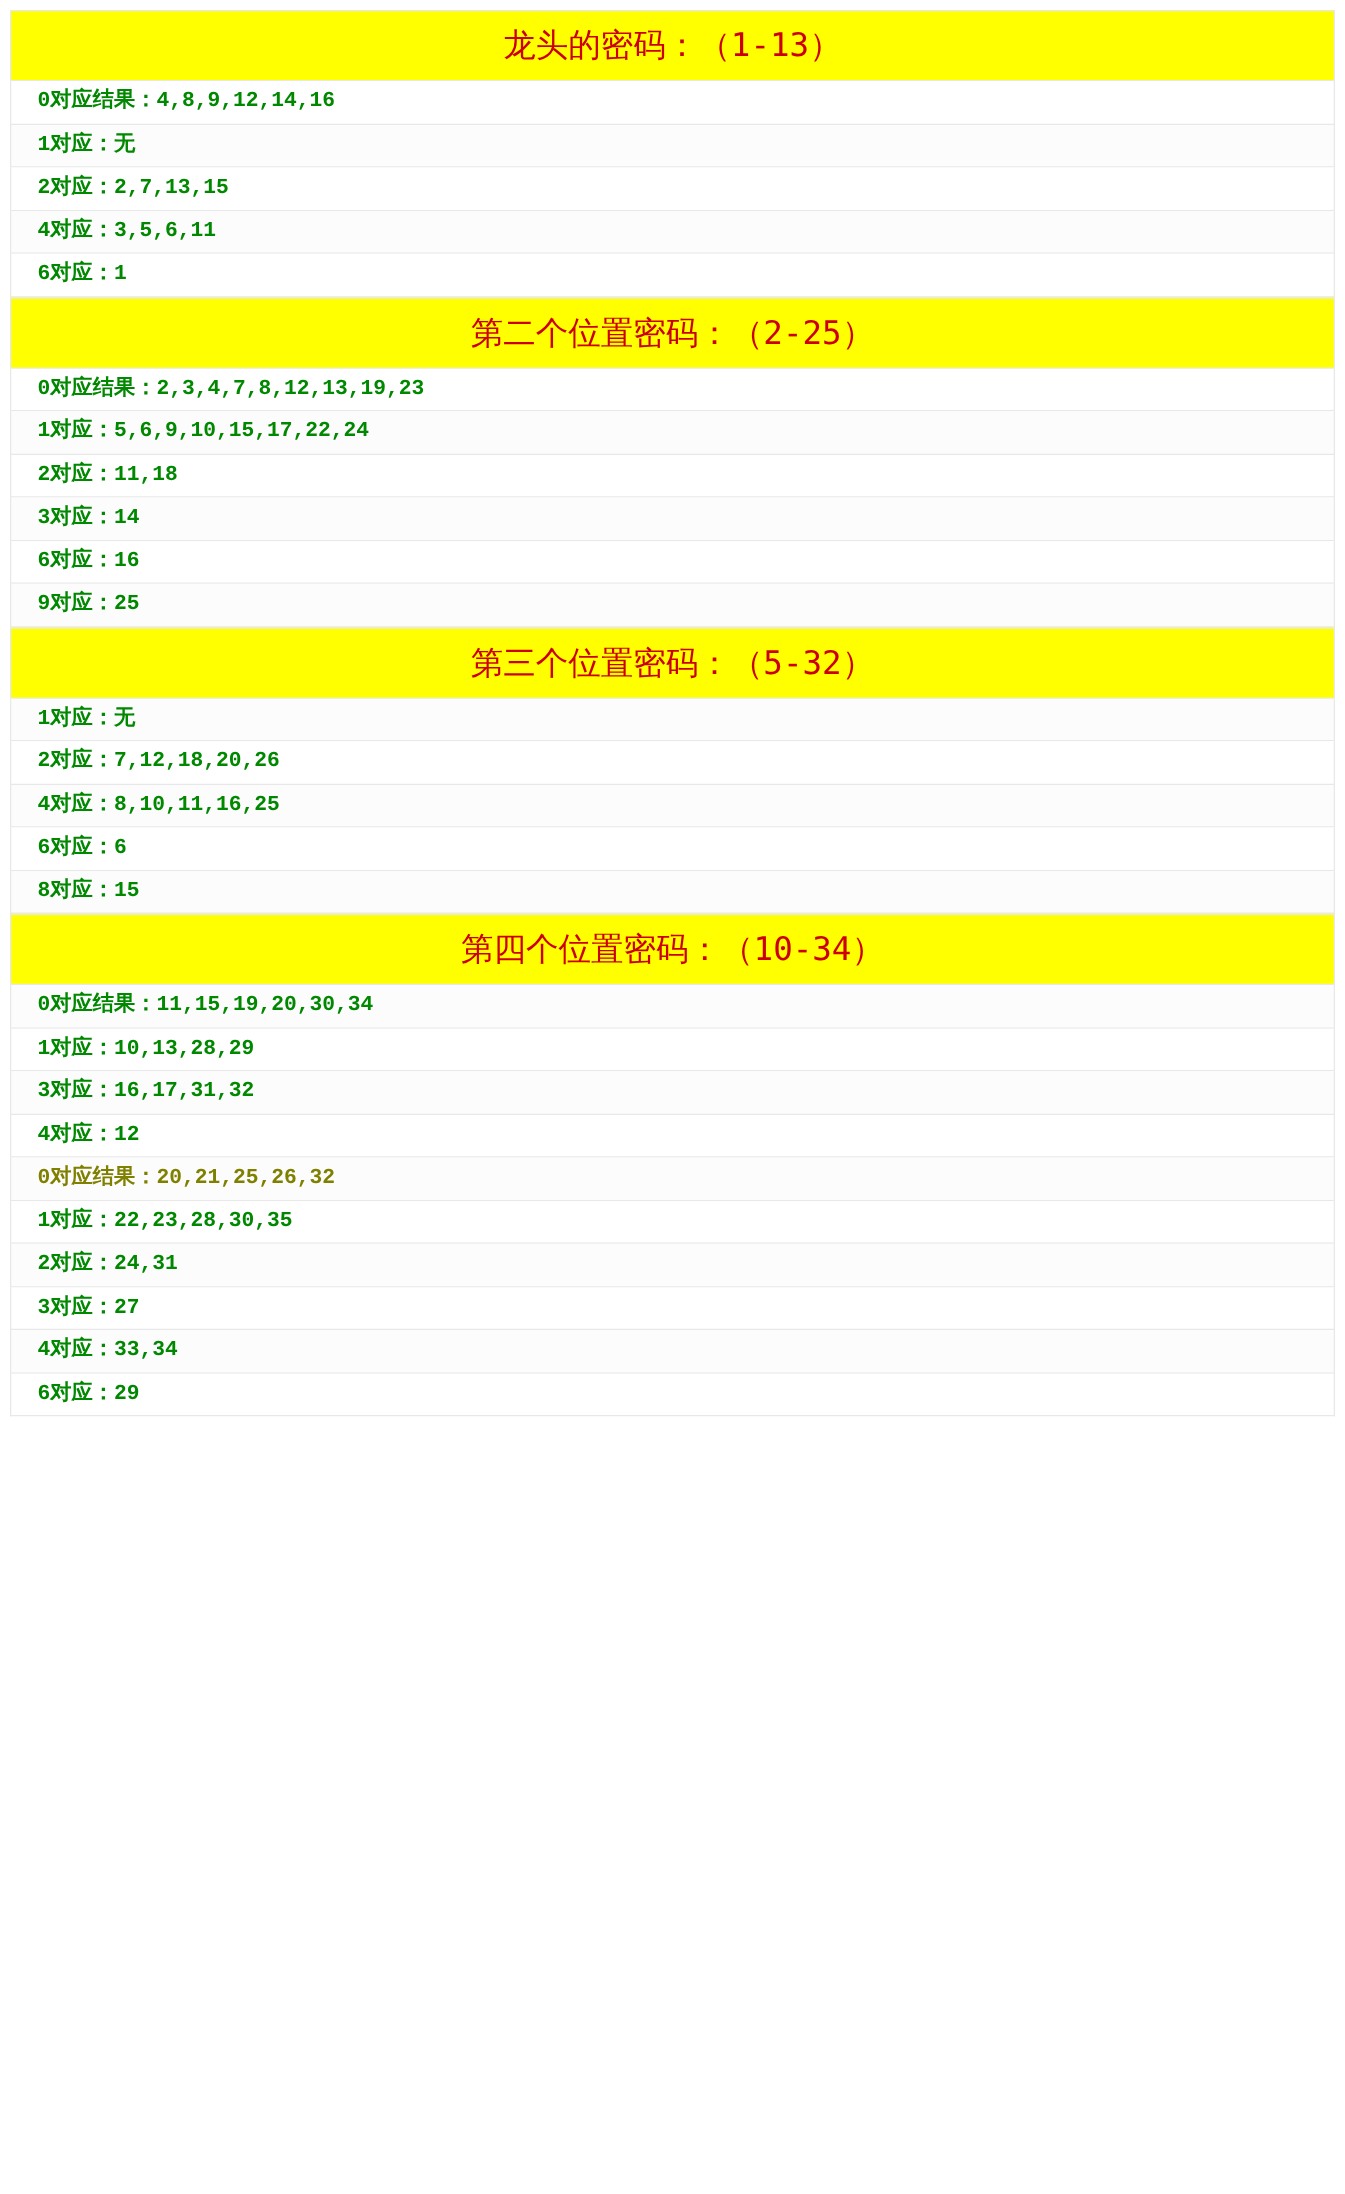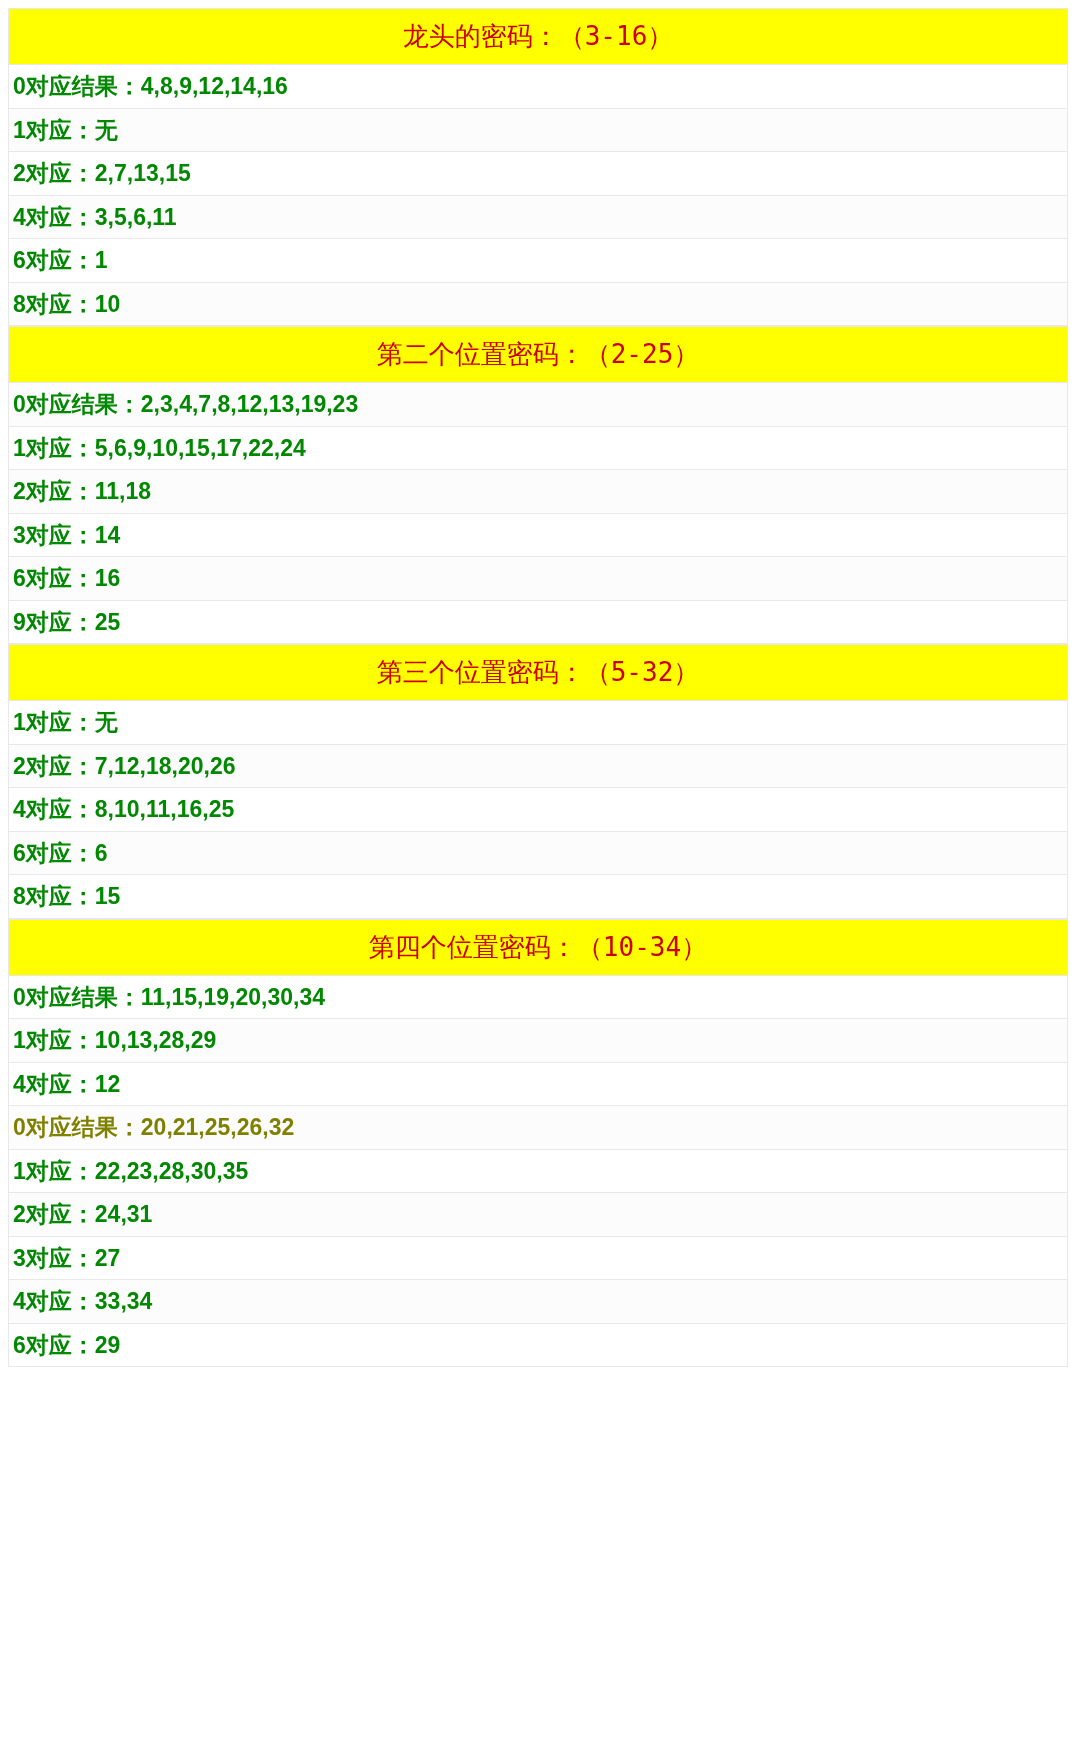--- a/index.html
+++ b/index.html
@@ -20,63 +20,63 @@
       background-color: #ffff00;
       text-align: center;
       padding: 10px 0;
       font-size: 26px;
       color: #cc0000;
       font-weight: normal;
       border: 1px solid #e8e8e8;
     }
     .data-row {
       background-color: #ffffff;
-      padding: 4px 4px;
-      font-size: 23px;
+      padding: 4px 21px;
+      font-size: 17px;
       color: #008800;
       border: 1px solid #e8e8e8;
       border-top: none;
-      font-family: Liberation Sans, sans-serif;
+      font-family: Liberation Mono, monospace;
       font-weight: bold;
       line-height: 1.5;
     }
     .data-row:nth-of-type(odd) {
       background-color: #fcfcfc;
     }
     .muted {
       color: #808000;
     }
   </style>
 </head>
 <body>
 
 <div class="container" id="root">
-    <div class="section-header">龙头的密码：（3-16）</div>
+    <div class="section-header">龙头的密码：（1-13）</div>
     <div class="data-row"><span>0对应结果：</span><span>4,8,9,12,14,16</span></div>
     <div class="data-row"><span>1对应：</span><span>无</span></div>
     <div class="data-row"><span>2对应：</span><span>2,7,13,15</span></div>
     <div class="data-row"><span>4对应：</span><span>3,5,6,11</span></div>
     <div class="data-row"><span>6对应：</span><span>1</span></div>
-    <div class="data-row"><span>8对应：</span><span>10</span></div>
     <div class="section-header">第二个位置密码：（2-25）</div>
     <div class="data-row"><span>0对应结果：</span><span>2,3,4,7,8,12,13,19,23</span></div>
     <div class="data-row"><span>1对应：</span><span>5,6,9,10,15,17,22,24</span></div>
     <div class="data-row"><span>2对应：</span><span>11,18</span></div>
     <div class="data-row"><span>3对应：</span><span>14</span></div>
     <div class="data-row"><span>6对应：</span><span>16</span></div>
     <div class="data-row"><span>9对应：</span><span>25</span></div>
     <div class="section-header">第三个位置密码：（5-32）</div>
     <div class="data-row"><span>1对应：</span><span>无</span></div>
     <div class="data-row"><span>2对应：</span><span>7,12,18,20,26</span></div>
     <div class="data-row"><span>4对应：</span><span>8,10,11,16,25</span></div>
     <div class="data-row"><span>6对应：</span><span>6</span></div>
     <div class="data-row"><span>8对应：</span><span>15</span></div>
     <div class="section-header">第四个位置密码：（10-34）</div>
     <div class="data-row"><span>0对应结果：</span><span>11,15,19,20,30,34</span></div>
     <div class="data-row"><span>1对应：</span><span>10,13,28,29</span></div>
+    <div class="data-row"><span>3对应：</span><span>16,17,31,32</span></div>
     <div class="data-row"><span>4对应：</span><span>12</span></div>
     <div class="data-row"><span class="muted">0对应结果：</span><span class="muted">20,21,25,26,32</span></div>
     <div class="data-row"><span>1对应：</span><span>22,23,28,30,35</span></div>
     <div class="data-row"><span>2对应：</span><span>24,31</span></div>
     <div class="data-row"><span>3对应：</span><span>27</span></div>
     <div class="data-row"><span>4对应：</span><span>33,34</span></div>
     <div class="data-row"><span>6对应：</span><span>29</span></div>
   </div>
 
 </body></html>

